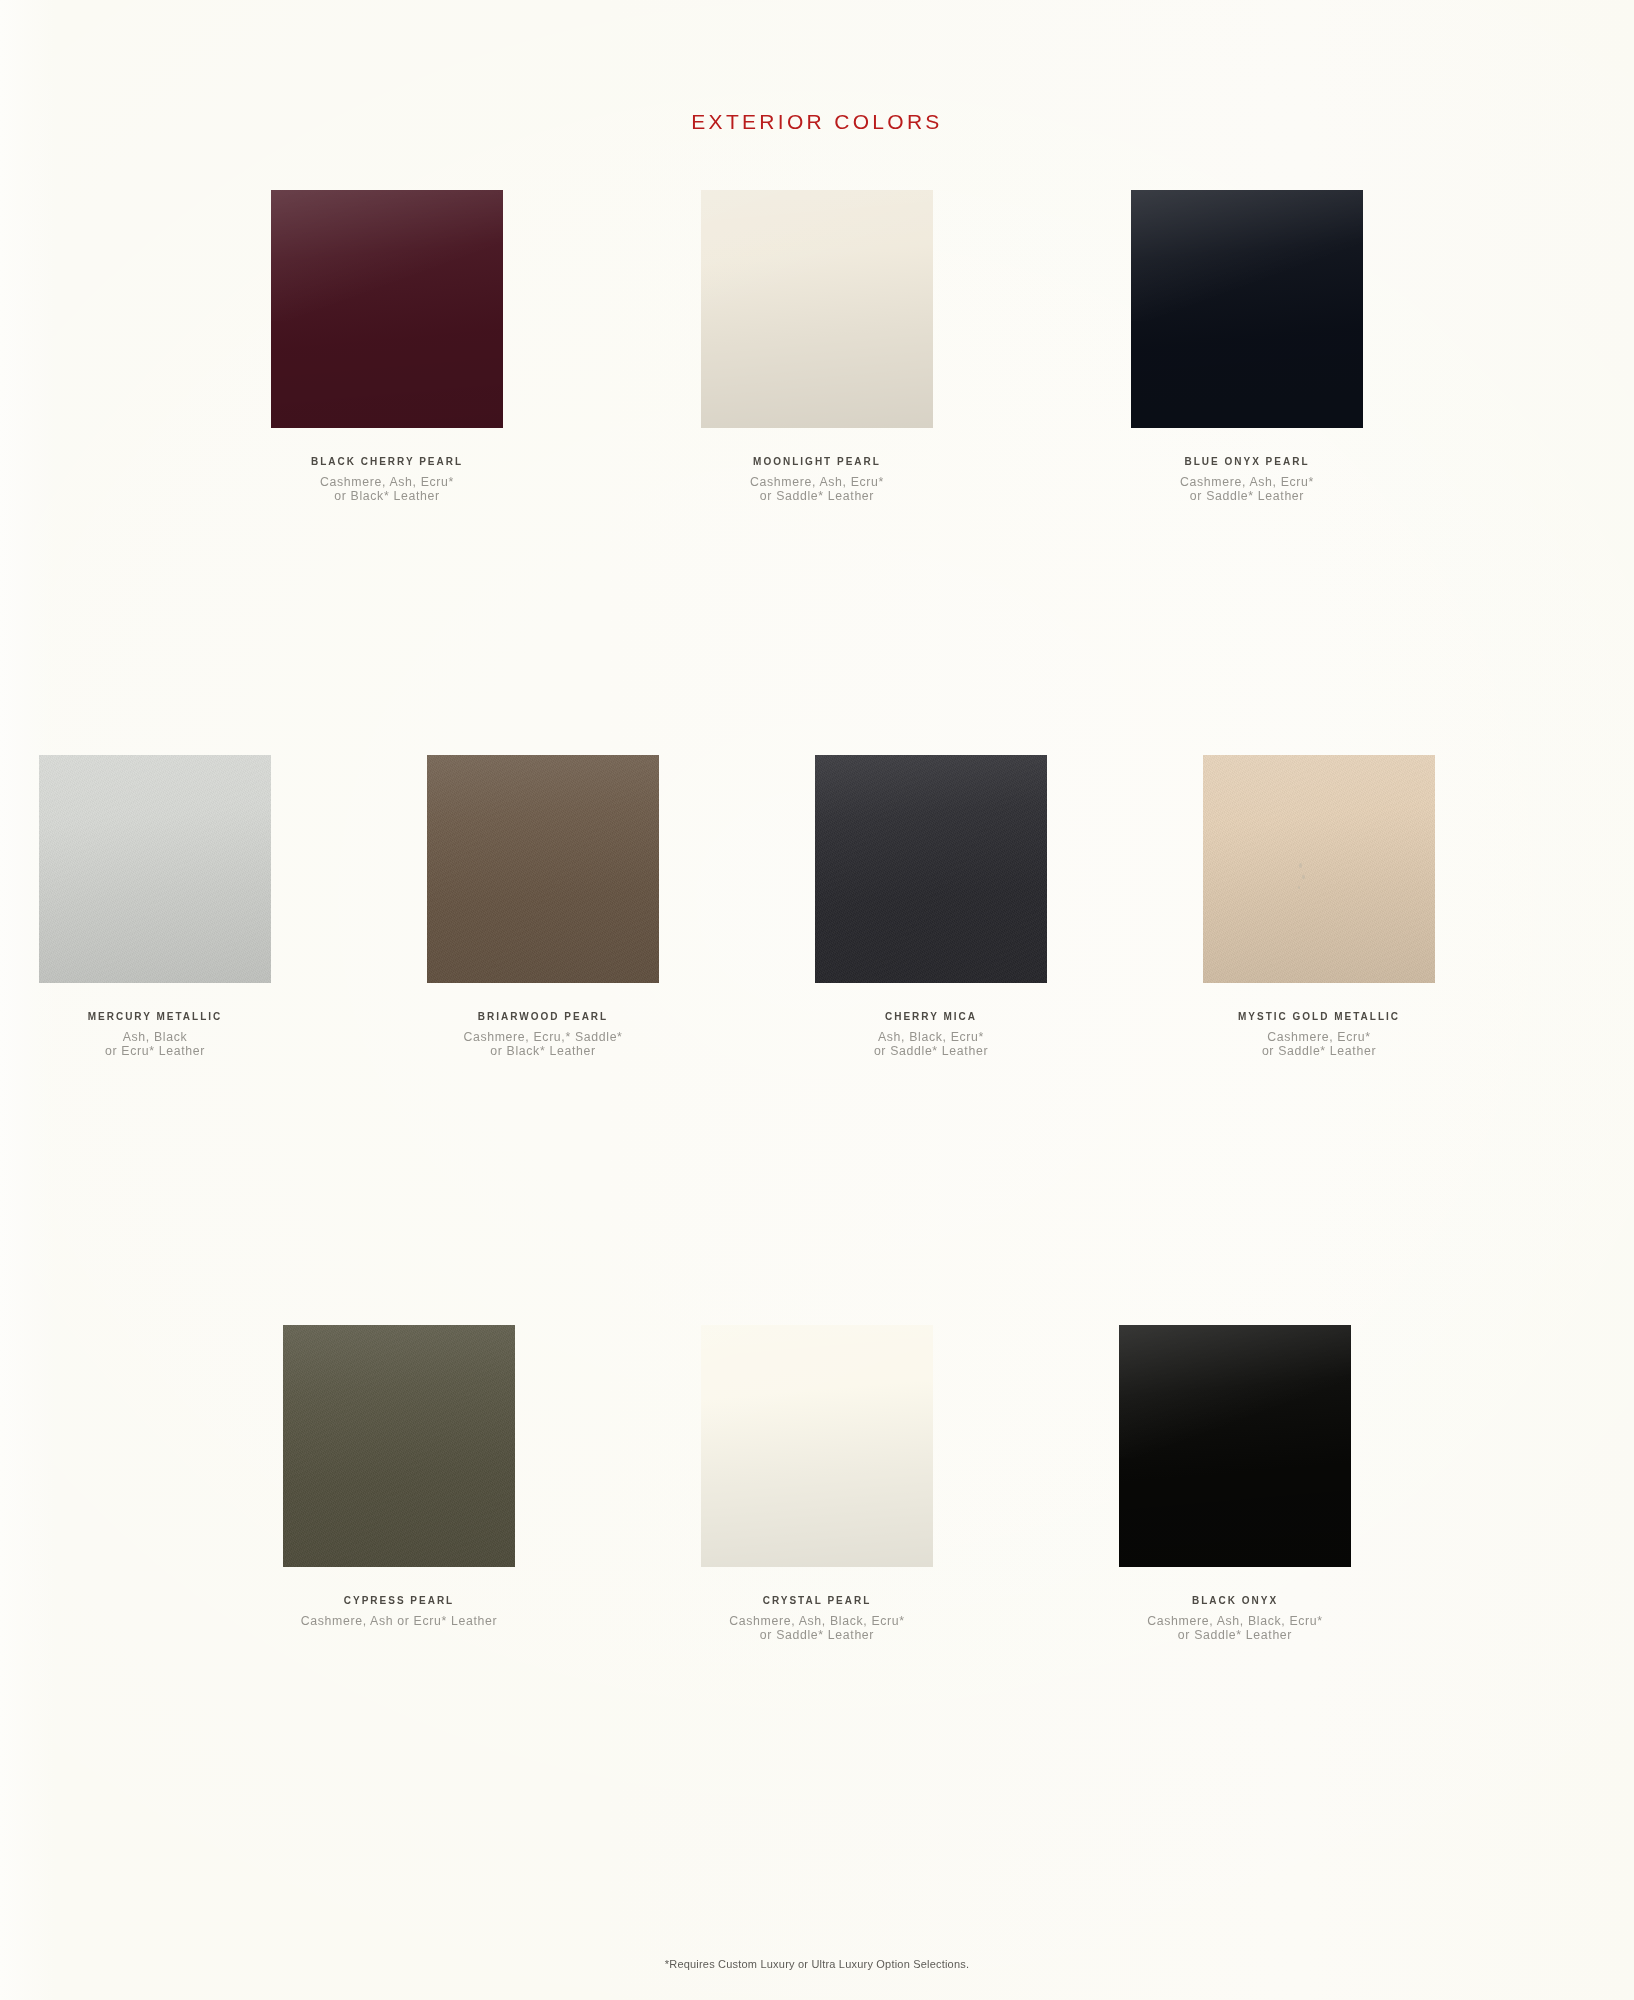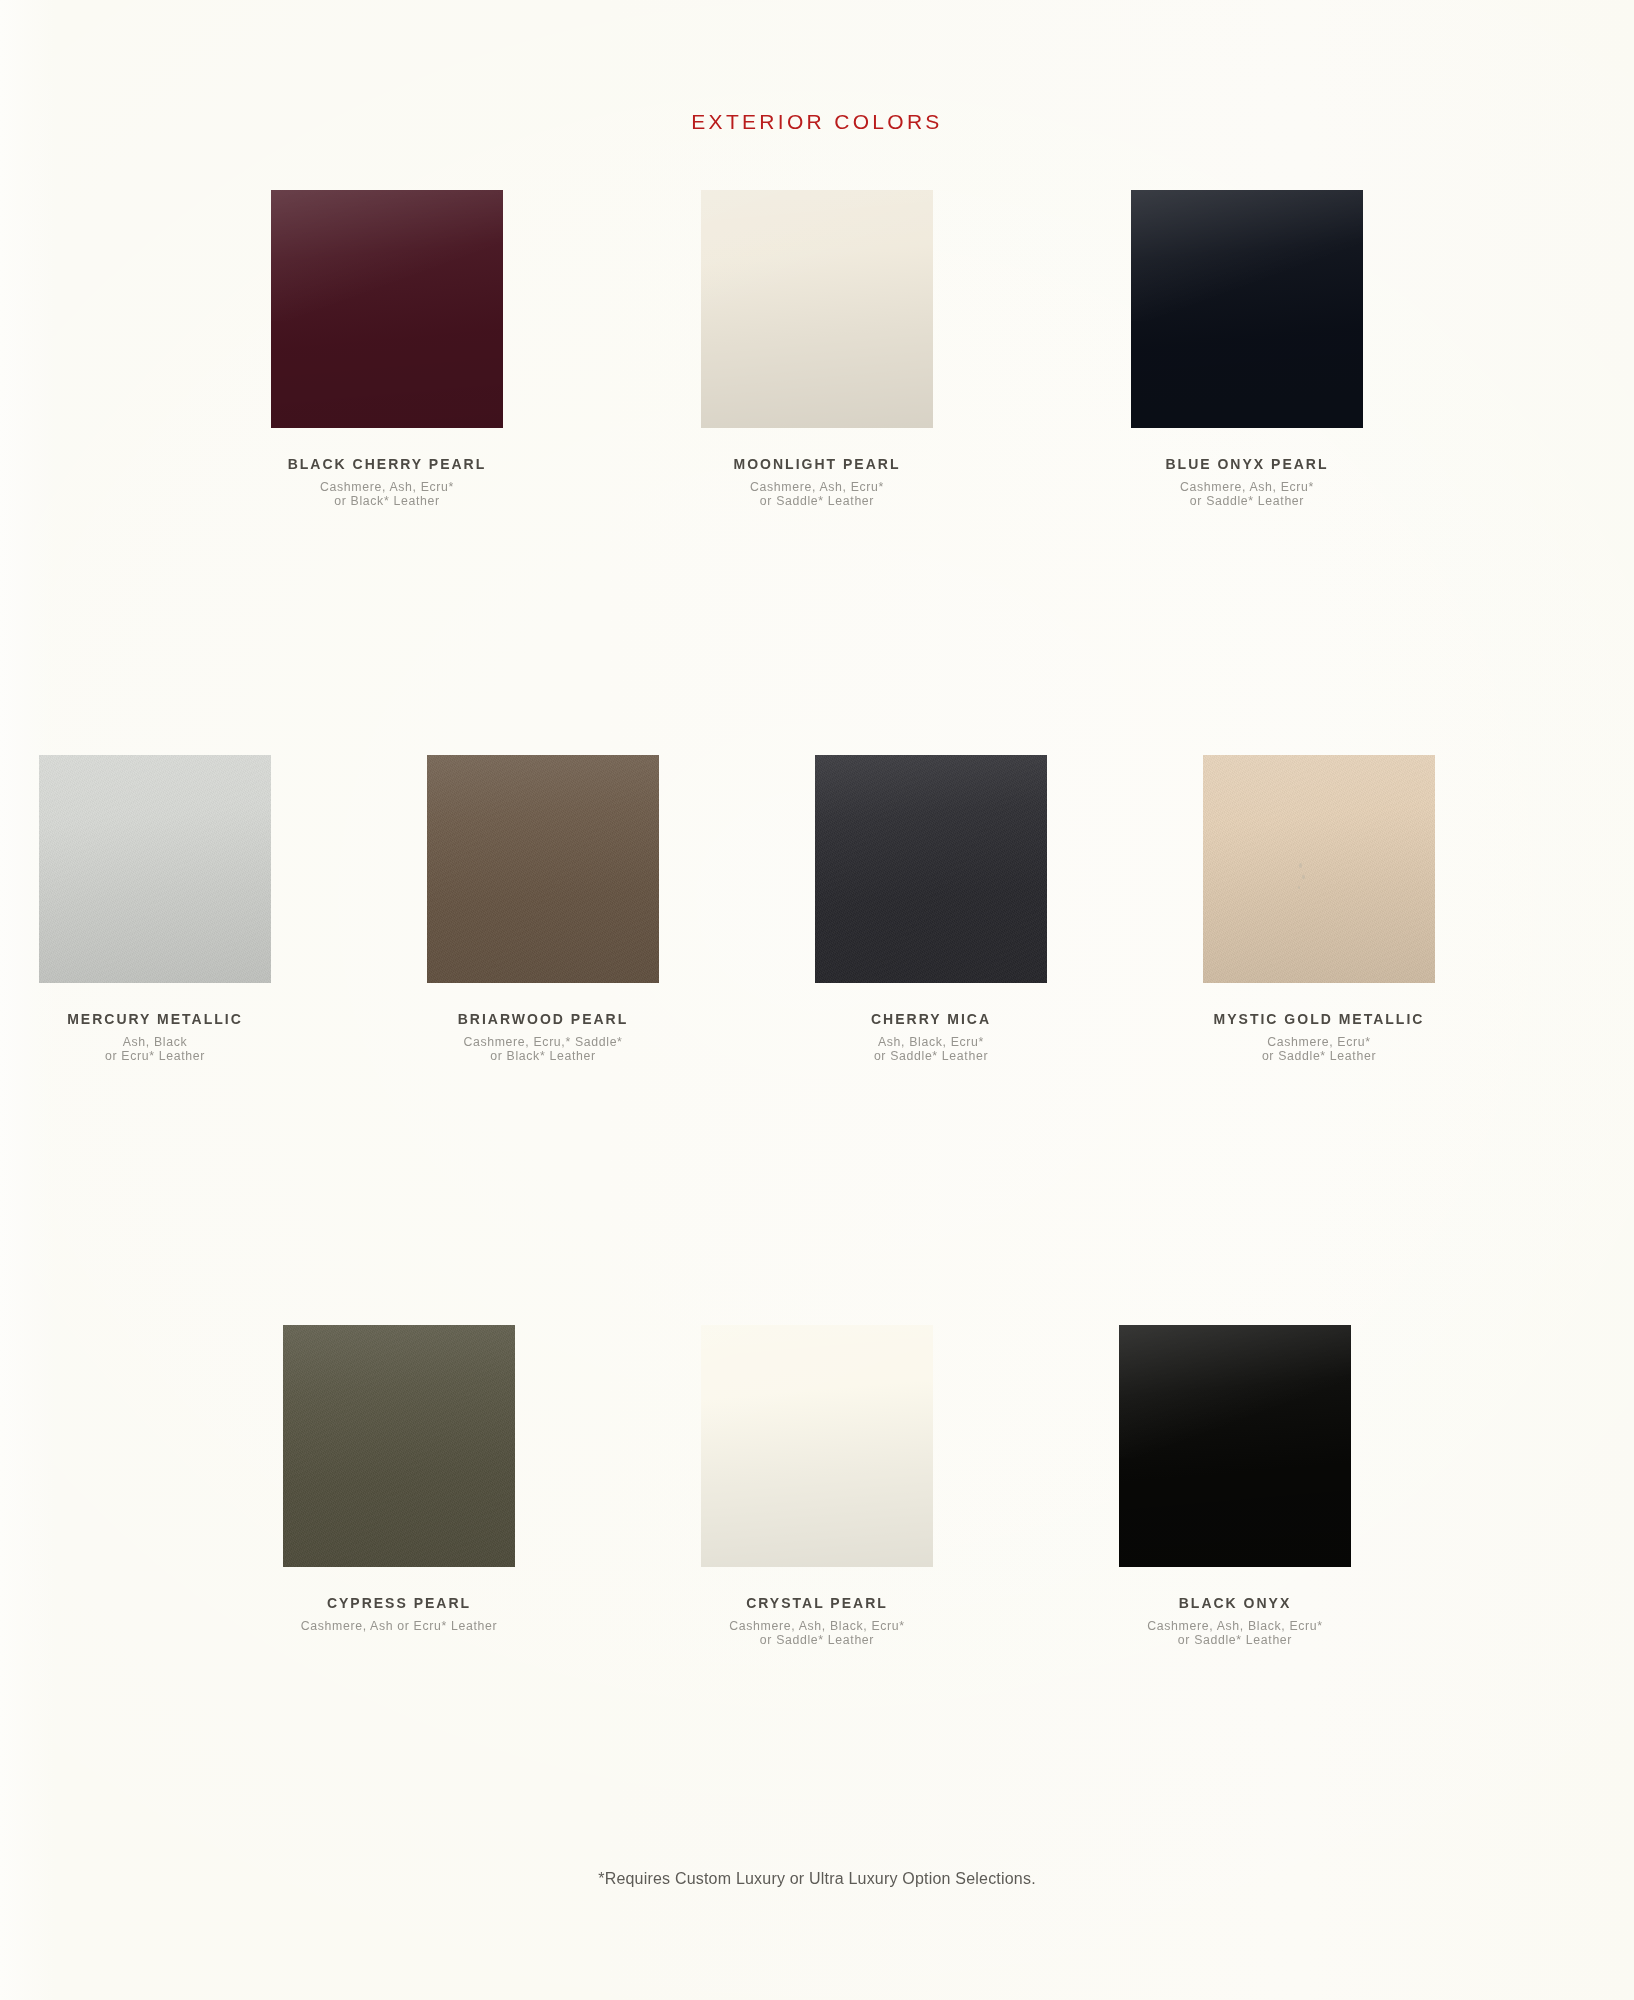--- a/index.html
+++ b/index.html
@@ -96,44 +96,44 @@
     position: absolute;
     left: -10%;
     top: -20%;
     width: 120%;
     height: 75%;
     background: linear-gradient(160deg, rgba(255,255,255,0.14), rgba(255,255,255,0) 70%);
   }
 
   .chip-name {
     margin-top: 28px;
-    font-size: 14px;
+    font-size: 10px;
     letter-spacing: 2.0px;
     font-weight: 700;
     color: #4d4a44;
     text-align: center;
     white-space: nowrap;
   }
   .chip-trim {
     margin-top: 8px;
     font-size: 12.3px;
     letter-spacing: 0.65px;
     line-height: 1.17;
     color: #96948e;
     text-align: center;
     white-space: pre-line;
   }
 
   .footnote {
     position: absolute;
-    top: 1870px;
+    top: 1958px;
     left: 0;
     width: 1634px;
     text-align: center;
-    font-size: 16px;
+    font-size: 11px;
     letter-spacing: 0.2px;
     color: #5d5b56;
   }
 
   
   .speck {
     position: absolute;
     background: #bdb6a5;
     border-radius: 50%;
     opacity: 0.55;

